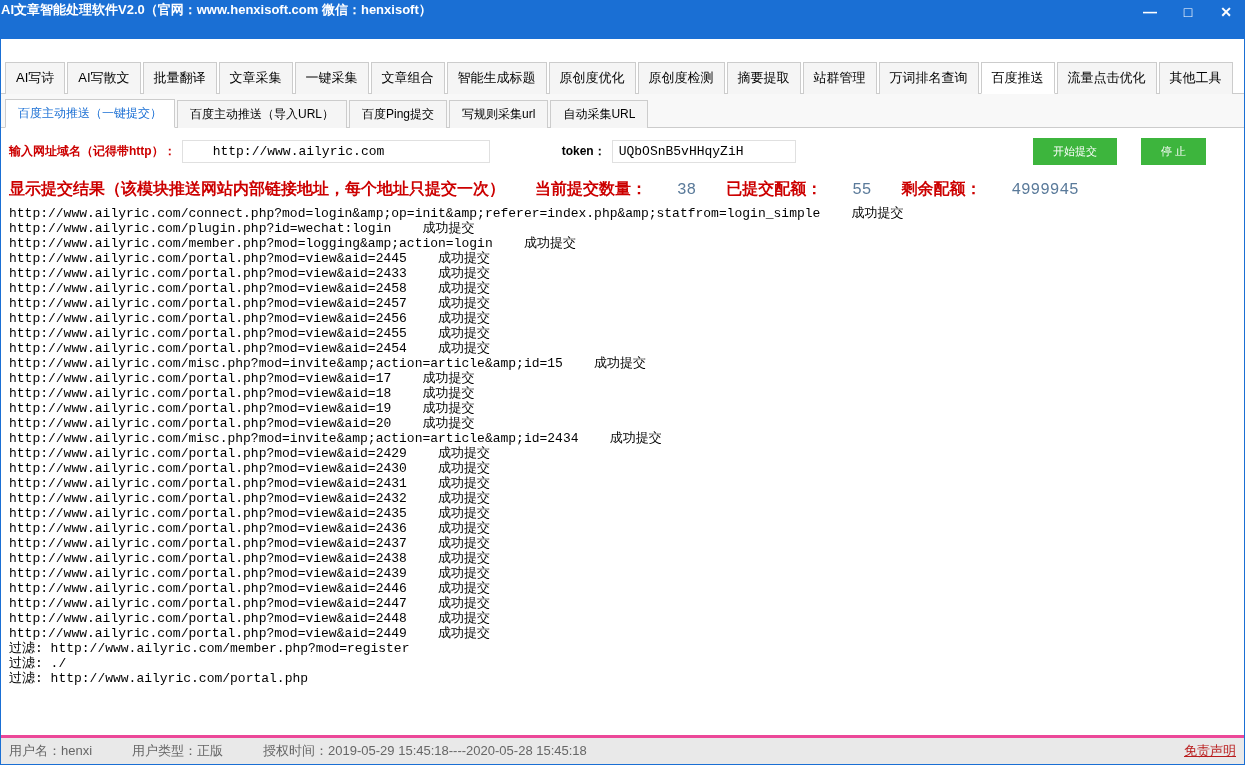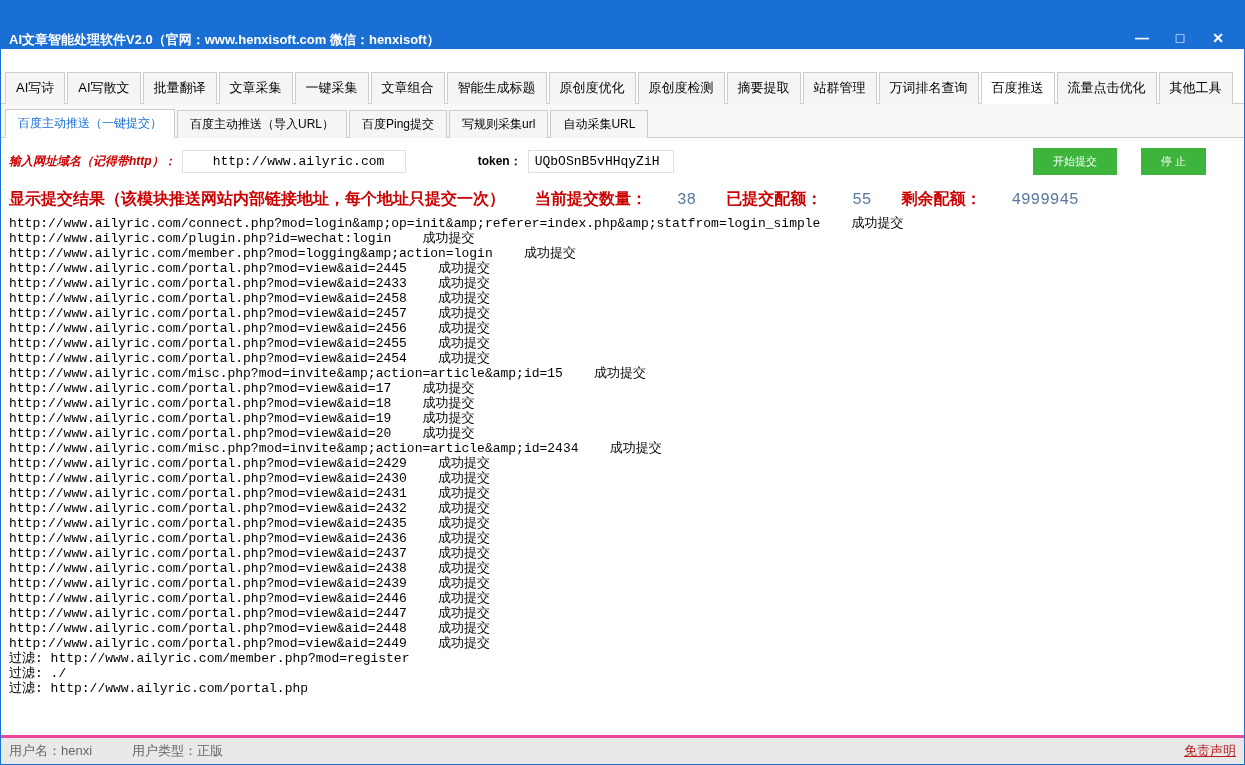--- a/index.html
+++ b/index.html
@@ -1,28 +1,28 @@
 <!DOCTYPE html>
 <html><head>
 <meta charset="utf-8">
 <style>
 * { margin: 0; padding: 0; box-sizing: border-box; }
 body { font-family: "Microsoft YaHei", SimSun, sans-serif; font-size: 12px; background: #fff; width: 1245px; height: 765px; overflow: hidden; border: 1px solid #1a6fd4; display: flex; flex-direction: column; }
-.titlebar { background: #1a6fd4; color: #fff; height: 48px; display: flex; align-items: flex-end; padding: 0 8px; font-weight: bold; font-size: 13px; }
+.titlebar { background: #1a6fd4; color: #fff; height: 38px; display: flex; align-items: flex-start; padding: 0 0; font-weight: bold; font-size: 13px; }
 .titlebar .title { flex: 1; }
 .win-btn { width: 36px; height: 22px; display: inline-flex; align-items: center; justify-content: center; cursor: pointer; margin-left: 2px; color: #fff; font-size: 14px; }
 .toolbar-spacer { height: 22px; background: #fff; }
 .main-tabs { display: flex; border-bottom: 1px solid #ccc; background: #fff; padding: 0 4px; }
 .main-tab { padding: 6px 10px; border: 1px solid #ccc; border-bottom: none; margin-right: 2px; background: #f5f5f5; cursor: pointer; font-size: 13px; position: relative; top: 1px; }
 .main-tab.active { background: #fff; border-bottom: 1px solid #fff; }
 .sub-tabs { display: flex; background: #f8f8f8; padding: 4px 4px 0 4px; border-bottom: 1px solid #ccc; align-items: flex-end; }
 .sub-tab { padding: 5px 12px; border: 1px solid #ccc; border-bottom: none; margin-right: 2px; background: #f5f5f5; cursor: pointer; position: relative; top: 1px; }
 .sub-tab.active { background: #fff; color: #1a6fd4; border-bottom: 1px solid #fff; }
 .form-row { display: flex; align-items: center; padding: 10px 8px; gap: 6px; }
-.form-label { color: #c00; font-weight: bold; font-style: italic; }
+.form-label { color: #c00; font-weight: bold; }
 .form-input { border: 1px solid #e0e0e0; padding: 3px 6px; font-family: "Courier New", SimSun, monospace; font-size: 13px; }
 .btn-green { background: #3db53d; color: #fff; border: none; padding: 6px 20px; cursor: pointer; font-size: 11px; }
 .result-header { display: flex; align-items: center; padding: 4px 8px; gap: 30px; font-size: 16px; }
 .red-label { color: #c00; font-weight: bold; }
 .blue-val { color: #5a7a9a; font-family: "Courier New", monospace; }
 .log-area { flex: 1; overflow-y: scroll; padding: 2px 8px; font-family: SimSun, "Courier New", monospace; font-size: 13px; line-height: 15px; white-space: pre; }
 .log-line { display: block; }
 .statusbar { background: #e9e9e9; border-top: 3px solid #ec4899; padding: 4px 8px; display: flex; align-items: center; font-size: 13px; color: #666; }
 .status-seg { margin-right: 40px; }
 .status-link { color: #b91c1c; margin-left: auto; text-decoration: underline; cursor: pointer; }
@@ -63,24 +63,24 @@
 <div class="sub-tabs" id="sub-tabs">
     <div class="sub-tab active">百度主动推送（一键提交）</div>
     <div class="sub-tab">百度主动推送（导入URL）</div>
     <div class="sub-tab">百度Ping提交</div>
     <div class="sub-tab">写规则采集url</div>
     <div class="sub-tab">自动采集URL</div>
   </div>
 
 <div class="form-row">
   <span class="form-label">输入网址域名（记得带http）：</span>
-  <input class="form-input" style="width: 224px; padding-left: 30px;" value="http://www.ailyric.com">
+  <input class="form-input" style="width: 308px; padding-left: 30px;" value="http://www.ailyric.com">
   <span style="width:60px"></span>
   <span style="font-weight:bold">token：</span>
-  <input class="form-input" style="width: 146px;" value="UQbOSnB5vHHqyZiH">
+  <input class="form-input" style="width: 184px;" value="UQbOSnB5vHHqyZiH">
   <span style="flex:1"></span>
   <button class="btn-green">开始提交</button>
   <button class="btn-green" style="margin-left:18px;margin-right:30px">停  止</button>
 </div>
 
 <div class="result-header">
   <span class="red-label">显示提交结果（该模块推送网站内部链接地址，每个地址只提交一次）</span>
   <span class="red-label">当前提交数量：</span>
   <span class="blue-val">38</span>
   <span class="red-label">已提交配额：</span>
@@ -91,14 +91,17 @@
 
 <div class="log-area" id="log-area"><span class="log-line">http://www.ailyric.com/connect.php?mod=login&amp;amp;op=init&amp;amp;referer=index.php&amp;amp;statfrom=login_simple    成功提交</span><span class="log-line">http://www.ailyric.com/plugin.php?id=wechat:login    成功提交</span><span class="log-line">http://www.ailyric.com/member.php?mod=logging&amp;amp;action=login    成功提交</span><span class="log-line">http://www.ailyric.com/portal.php?mod=view&amp;aid=2445    成功提交</span><span class="log-line">http://www.ailyric.com/portal.php?mod=view&amp;aid=2433    成功提交</span><span class="log-line">http://www.ailyric.com/portal.php?mod=view&amp;aid=2458    成功提交</span><span class="log-line">http://www.ailyric.com/portal.php?mod=view&amp;aid=2457    成功提交</span><span class="log-line">http://www.ailyric.com/portal.php?mod=view&amp;aid=2456    成功提交</span><span class="log-line">http://www.ailyric.com/portal.php?mod=view&amp;aid=2455    成功提交</span><span class="log-line">http://www.ailyric.com/portal.php?mod=view&amp;aid=2454    成功提交</span><span class="log-line">http://www.ailyric.com/misc.php?mod=invite&amp;amp;action=article&amp;amp;id=15    成功提交</span><span class="log-line">http://www.ailyric.com/portal.php?mod=view&amp;aid=17    成功提交</span><span class="log-line">http://www.ailyric.com/portal.php?mod=view&amp;aid=18    成功提交</span><span class="log-line">http://www.ailyric.com/portal.php?mod=view&amp;aid=19    成功提交</span><span class="log-line">http://www.ailyric.com/portal.php?mod=view&amp;aid=20    成功提交</span><span class="log-line">http://www.ailyric.com/misc.php?mod=invite&amp;amp;action=article&amp;amp;id=2434    成功提交</span><span class="log-line">http://www.ailyric.com/portal.php?mod=view&amp;aid=2429    成功提交</span><span class="log-line">http://www.ailyric.com/portal.php?mod=view&amp;aid=2430    成功提交</span><span class="log-line">http://www.ailyric.com/portal.php?mod=view&amp;aid=2431    成功提交</span><span class="log-line">http://www.ailyric.com/portal.php?mod=view&amp;aid=2432    成功提交</span><span class="log-line">http://www.ailyric.com/portal.php?mod=view&amp;aid=2435    成功提交</span><span class="log-line">http://www.ailyric.com/portal.php?mod=view&amp;aid=2436    成功提交</span><span class="log-line">http://www.ailyric.com/portal.php?mod=view&amp;aid=2437    成功提交</span><span class="log-line">http://www.ailyric.com/portal.php?mod=view&amp;aid=2438    成功提交</span><span class="log-line">http://www.ailyric.com/portal.php?mod=view&amp;aid=2439    成功提交</span><span class="log-line">http://www.ailyric.com/portal.php?mod=view&amp;aid=2446    成功提交</span><span class="log-line">http://www.ailyric.com/portal.php?mod=view&amp;aid=2447    成功提交</span><span class="log-line">http://www.ailyric.com/portal.php?mod=view&amp;aid=2448    成功提交</span><span class="log-line">http://www.ailyric.com/portal.php?mod=view&amp;aid=2449    成功提交</span><span class="log-line"></span><span class="log-line">过滤: http://www.ailyric.com/member.php?mod=register</span><span class="log-line">过滤: ./</span><span class="log-line">过滤: http://www.ailyric.com/portal.php</span></div>
 
 <div class="statusbar">
   <span class="status-seg">
     <span>用户名：</span><span>henxi</span>
   </span>
   <span class="status-seg">
     <span>用户类型：</span><span>正版</span>
   </span>
+  <span class="status-seg">
+    <span>授权时间：</span><span>2019-05-29 15:45:18----2020-05-28 15:45:18</span>
+  </span>
   <a class="status-link">免责声明</a>
 </div>
 
 </body></html>

